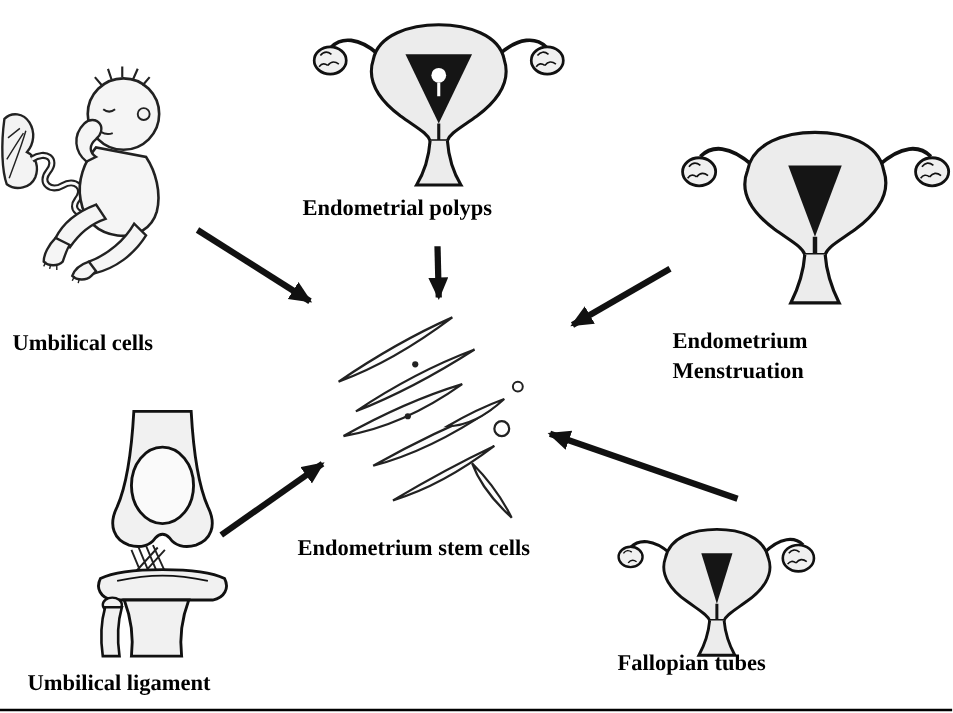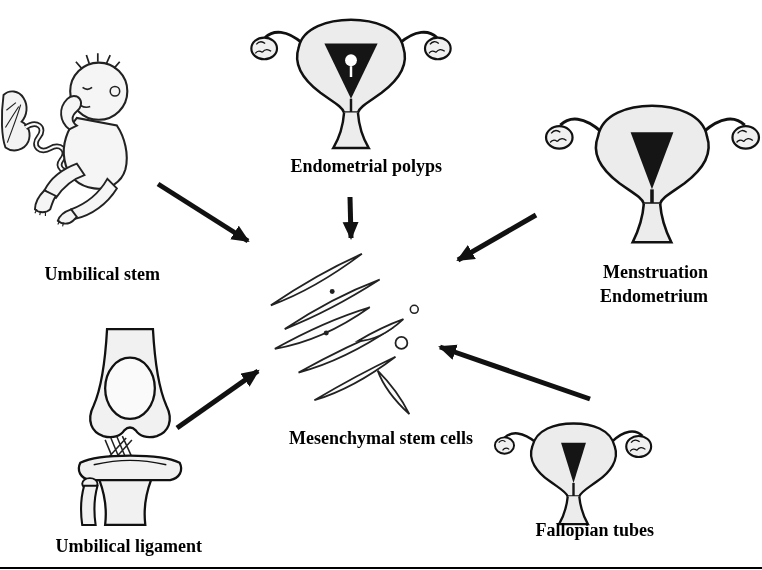--- a/index.html
+++ b/index.html
@@ -5,21 +5,21 @@
   html,body{margin:0;padding:0;background:#fff;}
   .canvas{
     position:relative;width:762px;height:570px;background:#ffffff;
     font-family:"Liberation Serif", serif;overflow:hidden;
   }
   .fig{position:absolute;z-index:2;}
   .fig svg{display:block;width:100%;height:100%;}
   .arrows{position:absolute;left:0;top:0;z-index:4;pointer-events:none;}
   .lbl{
     position:absolute;z-index:6;font-weight:bold;font-size:18px;color:#000;
-    text-align:right;line-height:1.35;white-space:nowrap;
+    text-align:left;line-height:1.35;white-space:nowrap;
   }
   .lbl.two-line{white-space:normal;}
   .bottom-edge{position:absolute;left:0;top:567px;width:762px;height:2px;background:#000;z-index:1;}
   .ink{stroke:#111;fill:none;}
 </style>
 </head>
 <body>
 
 <div class="canvas">
 
@@ -138,29 +138,29 @@
       <path d="M124,34 C138,20 150,20 157,27" class="ink" stroke-width="2.6"></path>
       <ellipse cx="153" cy="38" rx="13" ry="11" fill="#f0f0f0" stroke="#111" stroke-width="2.2"></ellipse>
       <path d="M145,34 q4,-5 9,-1 M151,42 q4,-5 9,-1 M144,43 q3,-4 7,-1" class="ink" stroke-width="1.3"></path>
       <path d="M42,38 C46,20 66,14 85,14 C104,14 124,20 128,38 C133,52 123,65 110,74 C99,82 93,85 91,90 L79,90 C77,85 71,82 60,74 C47,65 37,52 42,38 Z" fill="#ececec" stroke="#111" stroke-width="2.4"></path>
       <path d="M72,34 L98,34 L85,76 Z" fill="#151515"></path>
       <path d="M85,76 L85,106" stroke="#151515" stroke-width="2.5" fill="none"></path>
       <path d="M79,90 C78,101 75,110 70,119 L100,119 C95,110 92,101 91,90" fill="#ececec" stroke="#111" stroke-width="2.4"></path>
     </svg>
   </figure>
 
-  <div class="lbl" style="left:10px;top:262px;width:150px;">Umbilical stem</div>
+  <div class="lbl" style="left:10px;top:262px;width:150px;">Umbilical cells</div>
 
   <div class="lbl" style="left:242px;top:154px;width:200px;">Endometrial polyps</div>
 
   <div class="lbl two-line" style="left:538px;top:260px;width:170px;">
+    <span style="display:block">Endometrium</span>
     <span style="display:block">Menstruation</span>
-    <span style="display:block">Endometrium</span>
   </div>
 
-  <div class="lbl" style="left:238px;top:426px;width:235px;">Mesenchymal stem cells</div>
+  <div class="lbl" style="left:238px;top:426px;width:235px;">Endometrium stem cells</div>
 
   <div class="lbl" style="left:22px;top:534px;width:180px;">Umbilical ligament</div>
 
   <div class="lbl" style="left:494px;top:518px;width:160px;">Fallopian tubes</div>
 
   <div class="bottom-edge"></div>
 </div>
 
 </body></html>

